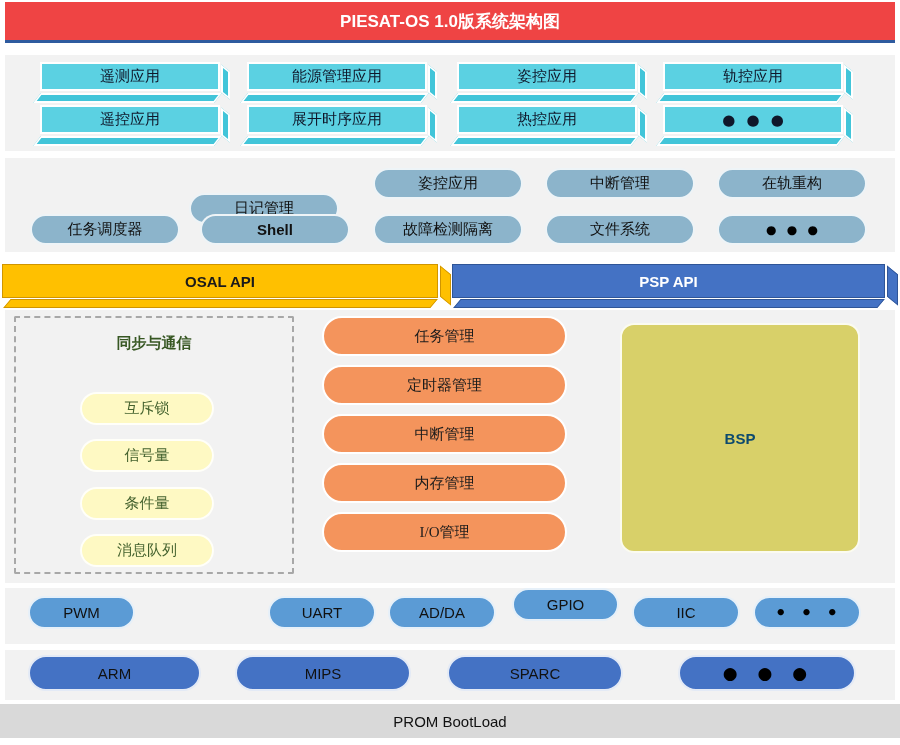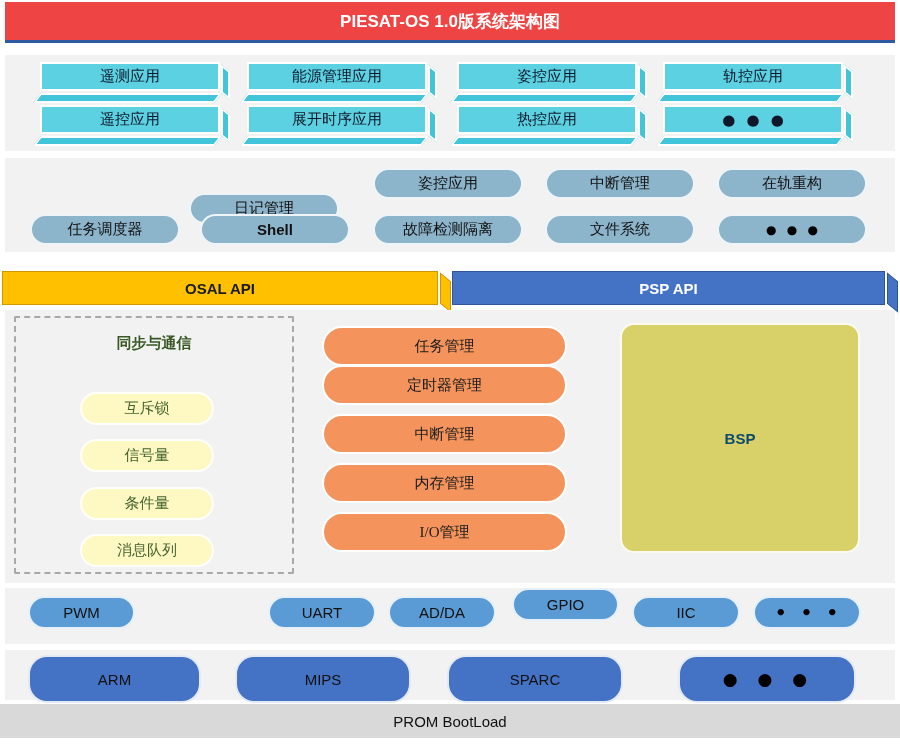--- a/index.html
+++ b/index.html
@@ -24,35 +24,35 @@
   .box3d .f-right { position:absolute; right:0; top:6px; width:9px; height:28px;
             background:#42C5D9; border:2px solid #ffffff; transform:skewY(38deg); }
   .box3d .f-bottom { position:absolute; left:-3px; top:31px; width:181px; height:10px;
             background:#42C5D9; border:2px solid #ffffff; transform:skewX(-38deg); }
 
   
   .pill { position:absolute; display:flex; align-items:center; justify-content:center;
           font-size:15px; color:#111111; border-radius:17px; }
   .svc  { width:150px; height:31px; background:#8CB4CB; border:2px solid rgba(255,255,255,.85); }
   .drv  { height:33px; background:#5B9BD5; border:2px solid rgba(255,255,255,.85); }
-  .arch { height:48px; background:#4472C4; border:2px solid rgba(255,255,255,.85); border-radius:19px; }
+  .arch { height:36px; background:#4472C4; border:2px solid rgba(255,255,255,.85); border-radius:19px; }
   .mgr  { width:245px; height:40px; background:#F4945C; border:2px solid #ffffff;
           border-radius:21px; color:#1c1c1c; }
   .sync-pill { width:134px; height:33px; background:#fef9c3; border:2px solid rgba(255,255,255,.9);
           color:#44622E; border-radius:17px; }
 
   .cjk { font-family:"Liberation Serif","DejaVu Serif",serif; }
   .lat { font-family:"Liberation Sans","DejaVu Sans",sans-serif; }
   .dots-md { font-size:12px; font-weight:700; letter-spacing:3px; font-family:"DejaVu Sans",sans-serif; }
   .dots-sm { font-size:18px; font-weight:700; letter-spacing:4px; font-family:"DejaVu Sans",sans-serif; }
   .dots-lg { font-size:17px; font-weight:700; letter-spacing:7px; font-family:"DejaVu Sans",sans-serif; }
   .dots-md, .dots-sm, .dots-lg { color:#000; text-indent:3px; }
 
   
-  .bar3d { position:absolute; top:271px; height:32px; }
+  .bar3d { position:absolute; top:264px; height:44px; }
   .bar3d .b-main { position:absolute; left:0; top:0; right:13px; height:34px;
           border:1px solid; display:flex; align-items:center; justify-content:center;
           font-size:15px; font-weight:600; }
   .bar3d .b-right { position:absolute; right:0; top:6px; width:11px; height:31px;
           transform:skewY(40deg); border:1px solid; }
   .bar3d .b-bottom { position:absolute; left:5px; right:17px; bottom:0; height:9px;
           transform:skewX(-40deg); border:1px solid; }
   .bar-osal .b-main, .bar-osal .b-right, .bar-osal .b-bottom { background:#FFC000; border-color:#D09500; }
   .bar-osal .b-main { color:#1a1a1a; }
   .bar-psp .b-main, .bar-psp .b-right, .bar-psp .b-bottom { background:#4472C4; border-color:#2F5597; }
@@ -149,21 +149,21 @@
   </div>
 
   <div class="band" style="top:310px; height:273px;">
     <div id="sync-box">
       <div id="sync-title" class="cjk">同步与通信</div>
       <div class="pill sync-pill cjk" style="left:64px; top:74px;">互斥锁</div>
       <div class="pill sync-pill cjk" style="left:64px; top:121px;">信号量</div>
       <div class="pill sync-pill cjk" style="left:64px; top:169px;">条件量</div>
       <div class="pill sync-pill cjk" style="left:64px; top:216px;">消息队列</div>
     </div>
-    <div class="pill mgr cjk" style="left:317px; top:16px;">任务管理</div>
+    <div class="pill mgr cjk" style="left:317px; top:6px;">任务管理</div>
     <div class="pill mgr cjk" style="left:317px; top:55px;">定时器管理</div>
     <div class="pill mgr cjk" style="left:317px; top:104px;">中断管理</div>
     <div class="pill mgr cjk" style="left:317px; top:153px;">内存管理</div>
     <div class="pill mgr cjk" style="left:317px; top:202px;">I/O管理</div>
     <div id="bsp-box">
       <span>BSP</span>
     </div>
   </div>
 
   <div class="band" style="top:588px; height:56px;">

